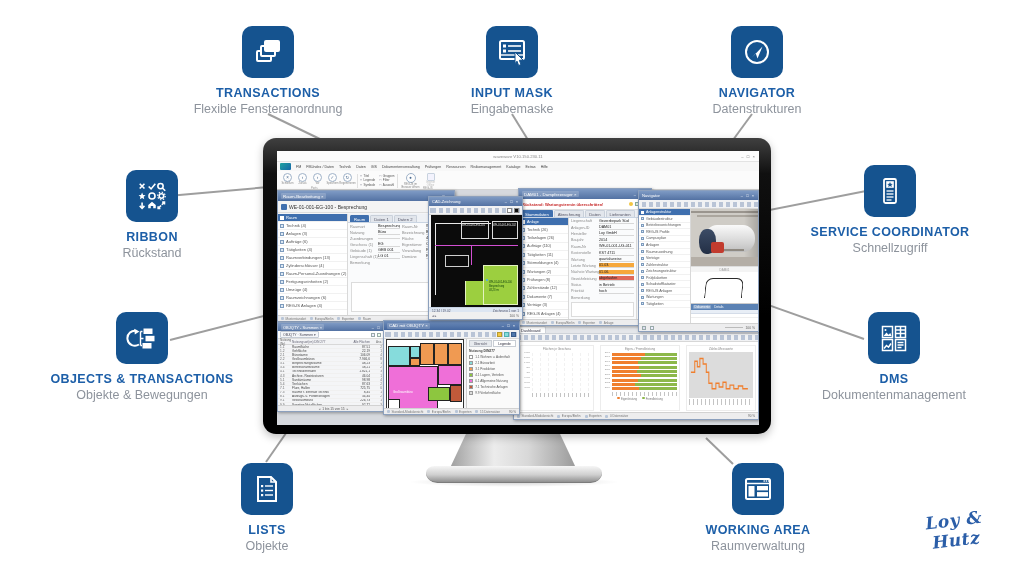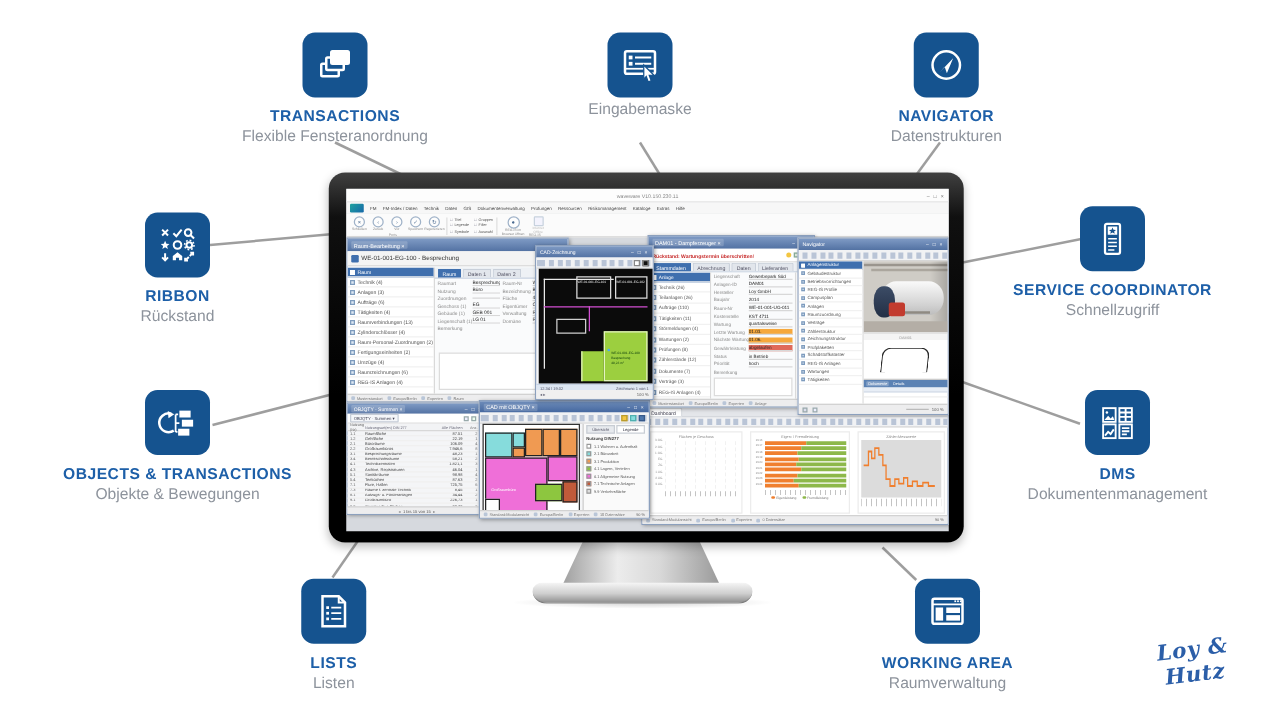--- a/index.html
+++ b/index.html
@@ -945,35 +945,36 @@
       <svg width="32" height="32" viewBox="0 0 32 32">
         <rect x="4" y="5" width="24" height="18" rx="1.5" fill="none" stroke="#fff" stroke-width="2"></rect>
         <rect x="7" y="8.5" width="3" height="3" fill="#fff"></rect>
           <line x1="12" y1="10" x2="25" y2="10" stroke="#fff" stroke-width="1.6"></line>
         <rect x="7" y="13.5" width="3" height="3" fill="#fff"></rect>
           <line x1="12" y1="15" x2="25" y2="15" stroke="#fff" stroke-width="1.6"></line>
         <line x1="4" y1="19" x2="28" y2="19" stroke="#fff" stroke-width="1.4"></line>
         <path d="M19 16 L27 24 L23.4 24.3 L25 28.6 L22.6 29.5 L21 25.2 L19 27.6 Z" fill="#fff" stroke="#15538f" stroke-width="1"></path>
       </svg>
     </div>
+    <div class="c-title">INPUT MASK</div>
     <div class="c-sub">Eingabemaske</div>
   </div>
 
   <div class="callout" style="left:647px;top:26px;width:220px">
     <div class="c-icon">
       <svg width="32" height="32" viewBox="0 0 32 32">
         <circle cx="16" cy="16" r="11" fill="none" stroke="#fff" stroke-width="2"></circle>
         <polygon points="11,21.5 21.5,10.5 16.5,22.5 14.7,17.3" fill="#fff"></polygon>
       </svg>
     </div>
     <div class="c-title">NAVIGATOR</div>
     <div class="c-sub">Datenstrukturen</div>
   </div>
 
-  <div class="callout" style="left:42px;top:170px;width:200px">
+  <div class="callout" style="left:52px;top:170px;width:200px">
     <div class="c-icon">
       <svg width="34" height="34" viewBox="0 0 36 36" fill="none" stroke="#fff" stroke-width="1.7">
         <path d="M5 5l5 5M10 5l-5 5"></path>
         <path d="M14.5 8l2.5 2.5L21.5 5"></path>
         <circle cx="27" cy="7.5" r="2.8"></circle>
           <line x1="29" y1="9.5" x2="32" y2="12.5"></line>
         <polygon points="7.5,14.4 8.6,16.9 11.2,17.1 9.2,18.8 9.8,21.4 7.5,20 5.2,21.4 5.8,18.8 3.8,17.1 6.4,16.9" fill="#fff" stroke="none"></polygon>
         <circle cx="18" cy="18" r="3.2"></circle>
         <circle cx="28" cy="18" r="2.4"></circle>
           <circle cx="28" cy="18" r="4" stroke-dasharray="1.5 1.6" stroke-width="1.3"></circle>
@@ -1054,21 +1055,21 @@
             <rect x="10" y="21" width="2.2" height="2.2"></rect>
           </g>
         <g stroke="#fff" stroke-width="1.4">
             <line x1="14" y1="13" x2="22" y2="13"></line>
             <line x1="14" y1="17.5" x2="22" y2="17.5"></line>
             <line x1="14" y1="22" x2="22" y2="22"></line>
           </g>
       </svg>
     </div>
     <div class="c-title">LISTS</div>
-    <div class="c-sub">Listen</div>
+    <div class="c-sub">Objekte</div>
   </div>
 
   <div class="callout" style="left:647px;top:463px;width:222px">
     <div class="c-icon">
       <svg width="32" height="32" viewBox="0 0 32 32">
         <rect x="4" y="6" width="24" height="20" rx="1.5" fill="none" stroke="#fff" stroke-width="2"></rect>
         <line x1="4" y1="10.5" x2="28" y2="10.5" stroke="#fff" stroke-width="1.5"></line>
         <g fill="#fff">
             <rect x="21.5" y="7.3" width="1.4" height="1.4"></rect>
             <rect x="23.7" y="7.3" width="1.4" height="1.4"></rect>

